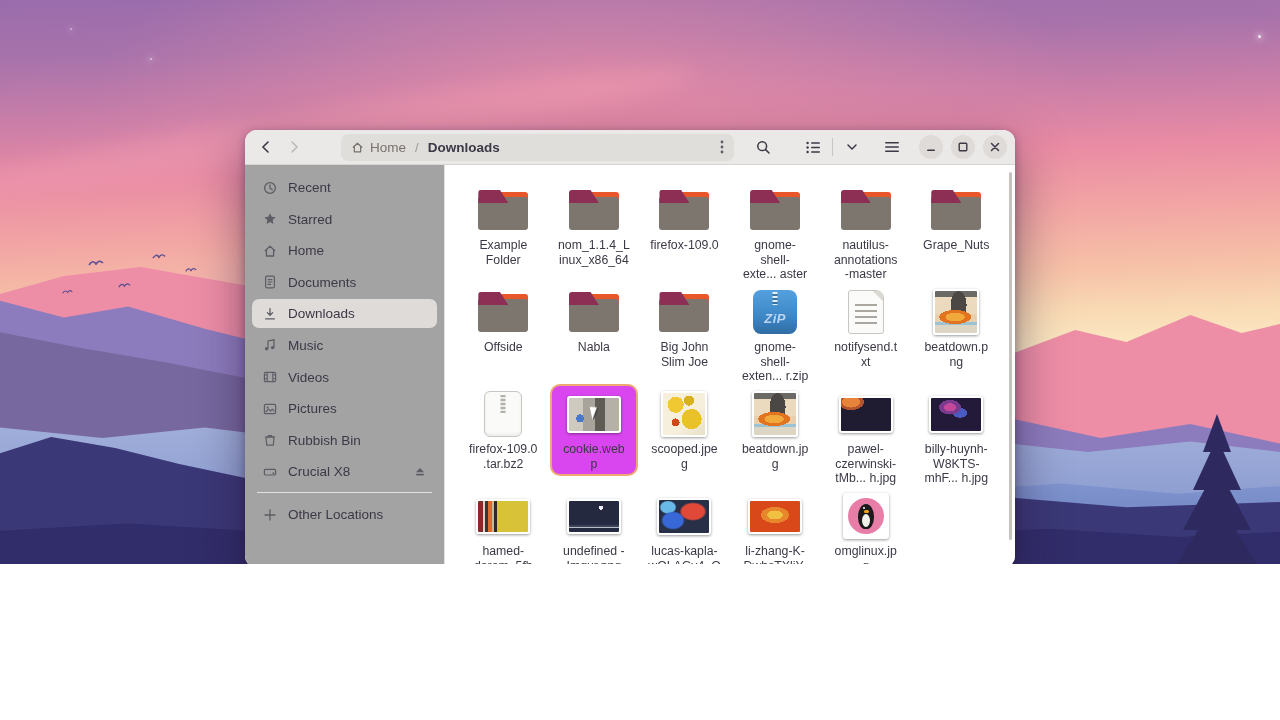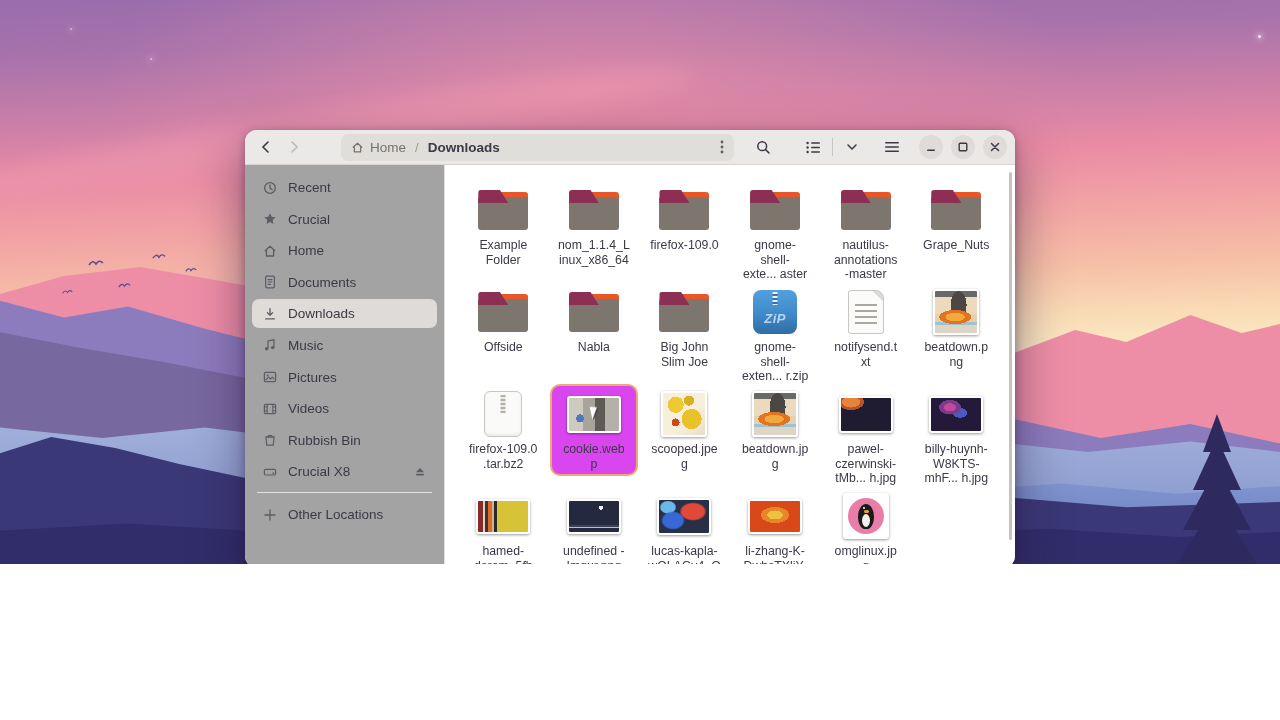--- a/index.html
+++ b/index.html
@@ -315,21 +315,21 @@
           <svg class="ic" width="14" height="14" viewBox="0 0 14 14">
               <circle cx="7" cy="7" r="5.4" stroke="#5e5c64" stroke-width="1.3" fill="none"></circle>
               <path d="M7 4 V7.2 L9.2 8.6" stroke="#5e5c64" stroke-width="1.3" fill="none" stroke-linecap="round"></path>
             </svg>
           <span>Recent</span>
         </div>
         <div class="side-item">
           <svg class="ic" width="14" height="14" viewBox="0 0 14 14">
               <path d="M7 1.2 L8.7 4.8 L12.6 5.3 L9.7 8 L10.4 11.9 L7 10 L3.6 11.9 L4.3 8 L1.4 5.3 L5.3 4.8 Z" fill="#5e5c64"></path>
             </svg>
-          <span>Crucial</span>
+          <span>Starred</span>
         </div>
         <div class="side-item">
           <svg class="ic" width="14" height="14" viewBox="0 0 14 14">
               <path d="M1.8 7 L7 2.2 L12.2 7 M3.4 6.3 V12 H10.6 V6.3" stroke="#5e5c64" stroke-width="1.3" fill="none" stroke-linejoin="round"></path>
             </svg>
           <span>Home</span>
         </div>
         <div class="side-item">
           <svg class="ic" width="14" height="14" viewBox="0 0 14 14">
               <rect x="2.6" y="1.2" width="8.8" height="11.6" rx="1.2" stroke="#5e5c64" stroke-width="1.2" fill="none"></rect>
@@ -348,32 +348,32 @@
           <svg class="ic" width="14" height="14" viewBox="0 0 14 14">
               <path d="M5 10.6 V3 L11 1.8 V9.4" stroke="#5e5c64" stroke-width="1.2" fill="none"></path>
               <circle cx="3.6" cy="10.8" r="1.7" fill="#5e5c64"></circle>
               <circle cx="9.6" cy="9.6" r="1.7" fill="#5e5c64"></circle>
             </svg>
           <span>Music</span>
         </div>
         <div class="side-item">
           <svg class="ic" width="14" height="14" viewBox="0 0 14 14">
               <rect x="1.4" y="2.4" width="11.2" height="9.2" rx="1.2" stroke="#5e5c64" stroke-width="1.2" fill="none"></rect>
+              <path d="M4.2 2.6 V11.2 M9.8 2.6 V11.2" stroke="#5e5c64" stroke-width="1.1"></path>
+              <path d="M1.8 5 H4 M1.8 8.8 H4 M10 5 H12.2 M10 8.8 H12.2" stroke="#5e5c64" stroke-width="1"></path>
+            </svg>
+          <span>Videos</span>
+        </div>
+        <div class="side-item">
+          <svg class="ic" width="14" height="14" viewBox="0 0 14 14">
+              <rect x="1.4" y="2.4" width="11.2" height="9.2" rx="1.2" stroke="#5e5c64" stroke-width="1.2" fill="none"></rect>
               <circle cx="4.6" cy="5.6" r="1" fill="#5e5c64"></circle>
               <path d="M2.6 10 L5.6 7.2 L7.6 9 L9.4 7.2 L11.4 9.4" stroke="#5e5c64" stroke-width="1.1" fill="none" stroke-linejoin="round"></path>
             </svg>
           <span>Pictures</span>
-        </div>
-        <div class="side-item">
-          <svg class="ic" width="14" height="14" viewBox="0 0 14 14">
-              <rect x="1.4" y="2.4" width="11.2" height="9.2" rx="1.2" stroke="#5e5c64" stroke-width="1.2" fill="none"></rect>
-              <path d="M4.2 2.6 V11.2 M9.8 2.6 V11.2" stroke="#5e5c64" stroke-width="1.1"></path>
-              <path d="M1.8 5 H4 M1.8 8.8 H4 M10 5 H12.2 M10 8.8 H12.2" stroke="#5e5c64" stroke-width="1"></path>
-            </svg>
-          <span>Videos</span>
         </div>
         <div class="side-item">
           <svg class="ic" width="14" height="14" viewBox="0 0 14 14">
               <path d="M3 4 H11 L10.3 12.2 H3.7 Z" stroke="#5e5c64" stroke-width="1.2" fill="none" stroke-linejoin="round"></path>
               <path d="M2.2 4 H11.8 M5.4 4 V2.6 H8.6 V4" stroke="#5e5c64" stroke-width="1.2" fill="none"></path>
             </svg>
           <span>Rubbish Bin</span>
         </div>
         <div class="side-item">
           <svg class="ic" width="14" height="14" viewBox="0 0 14 14">

